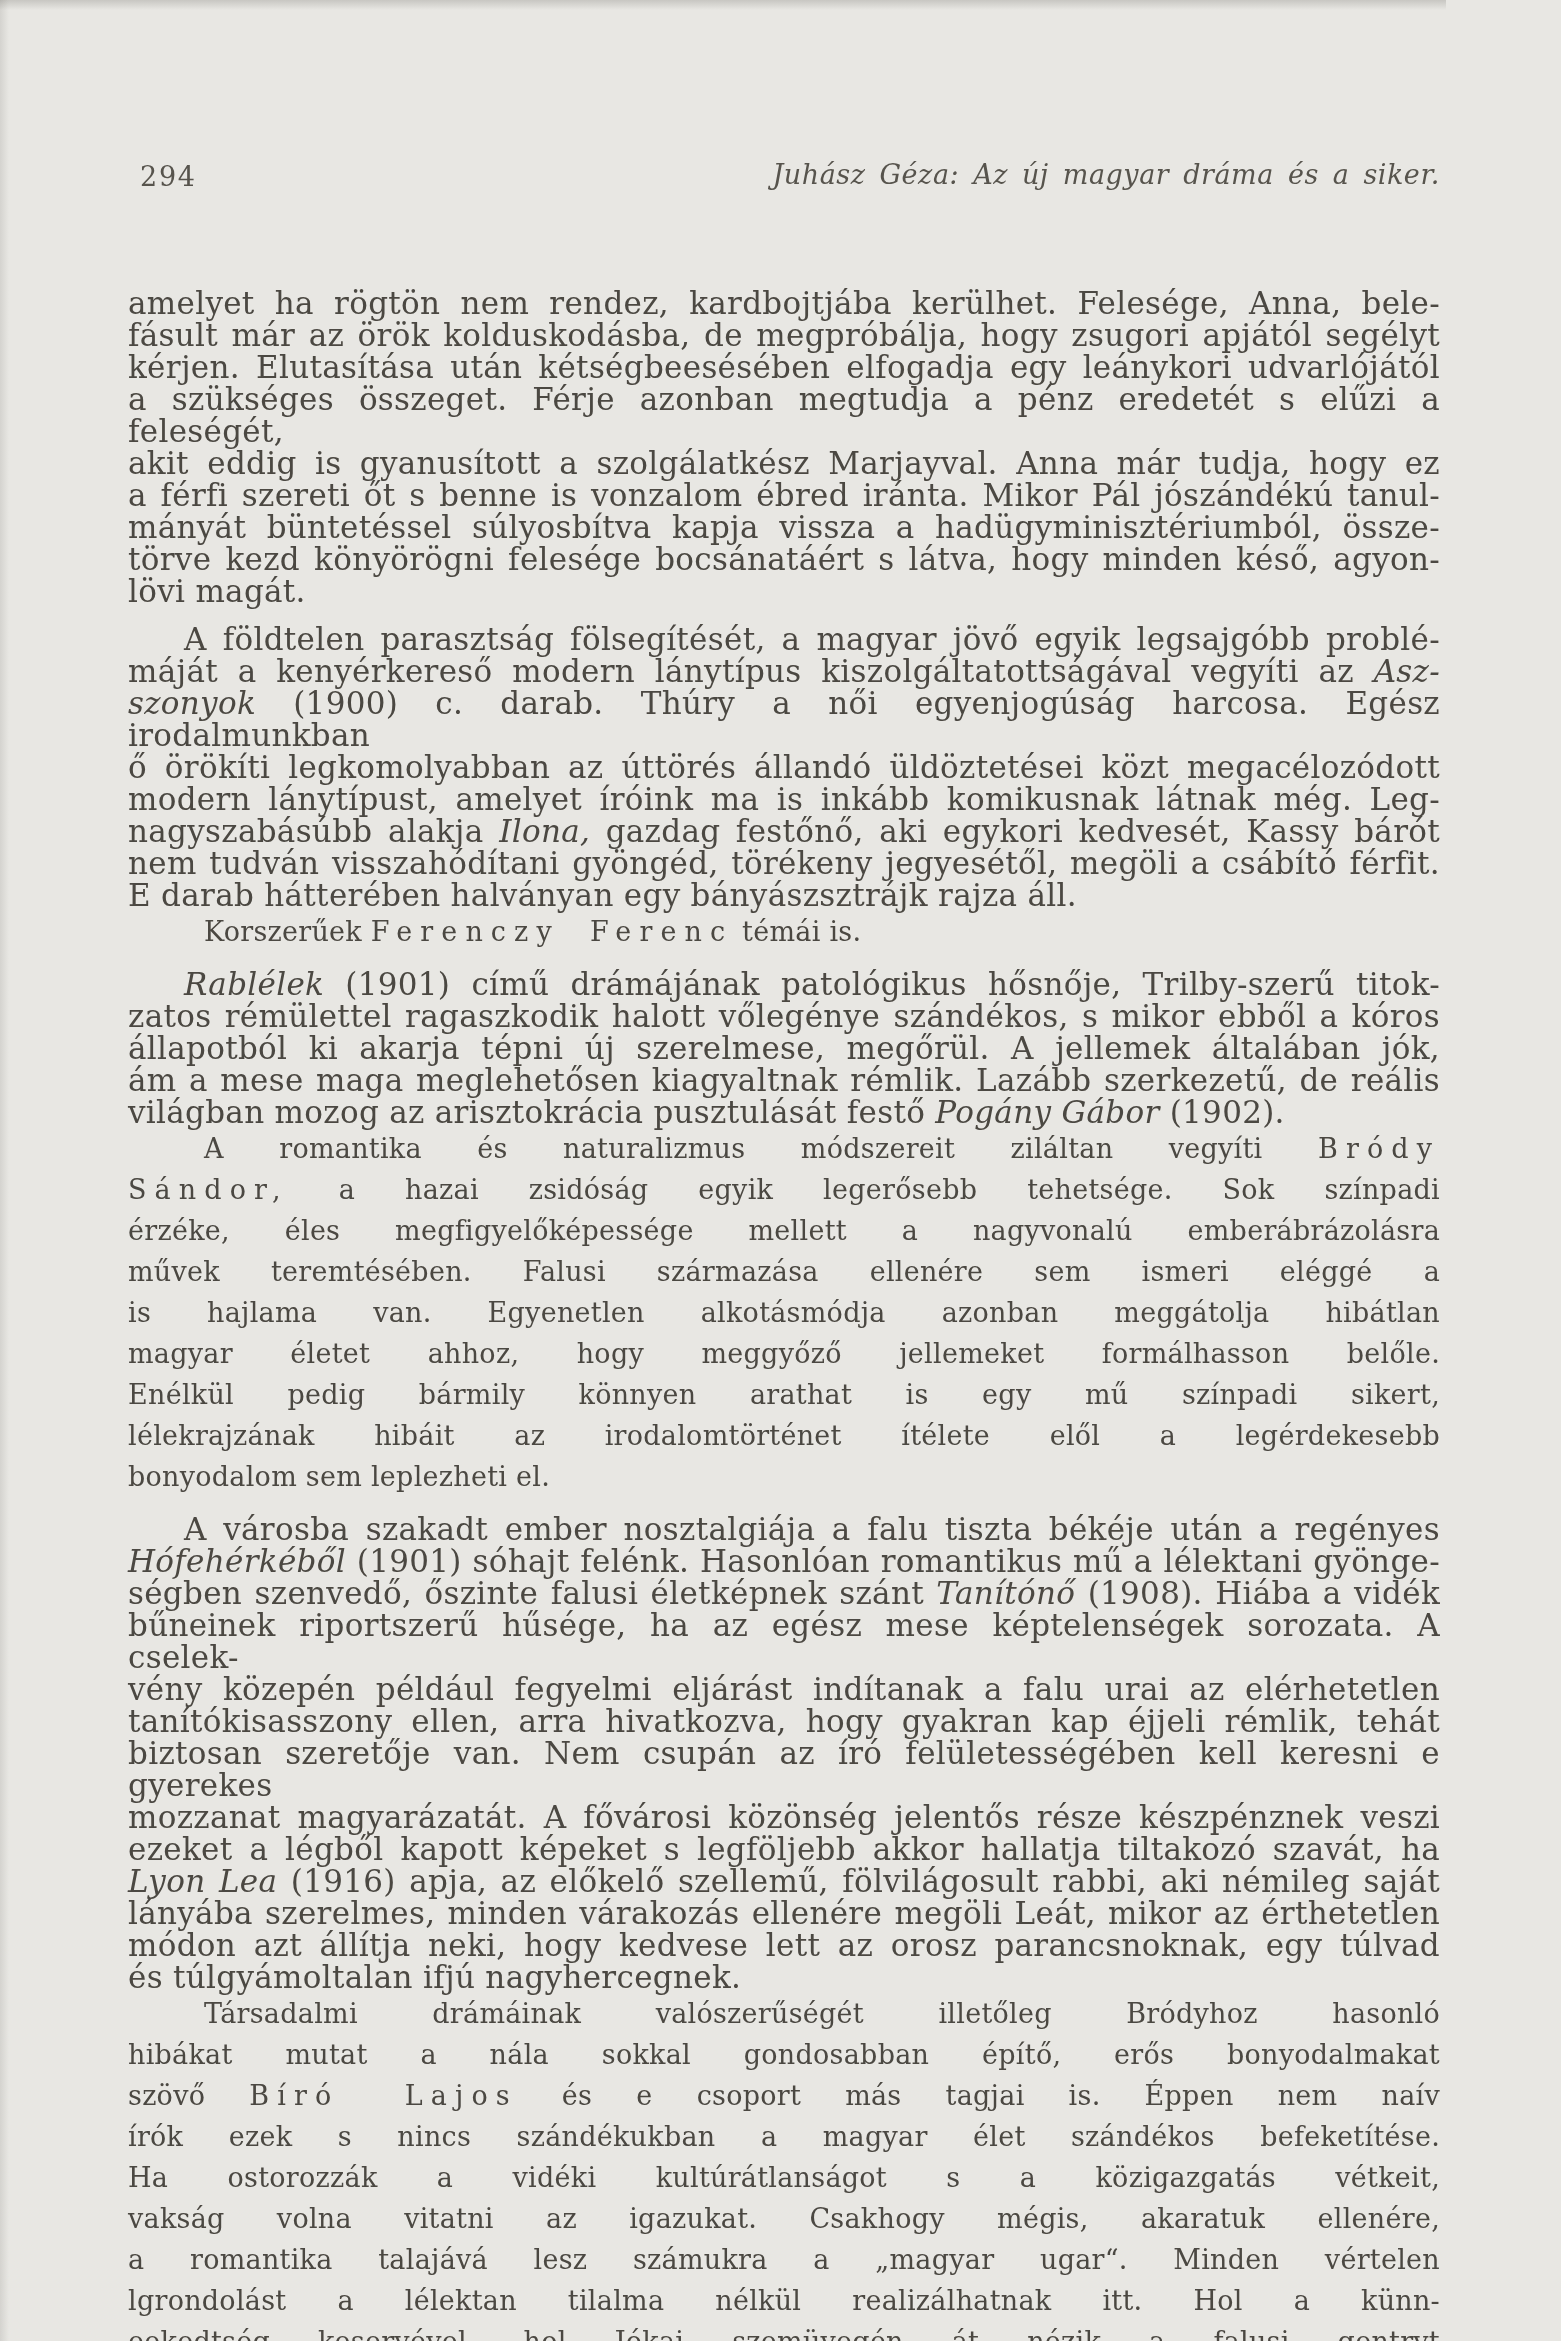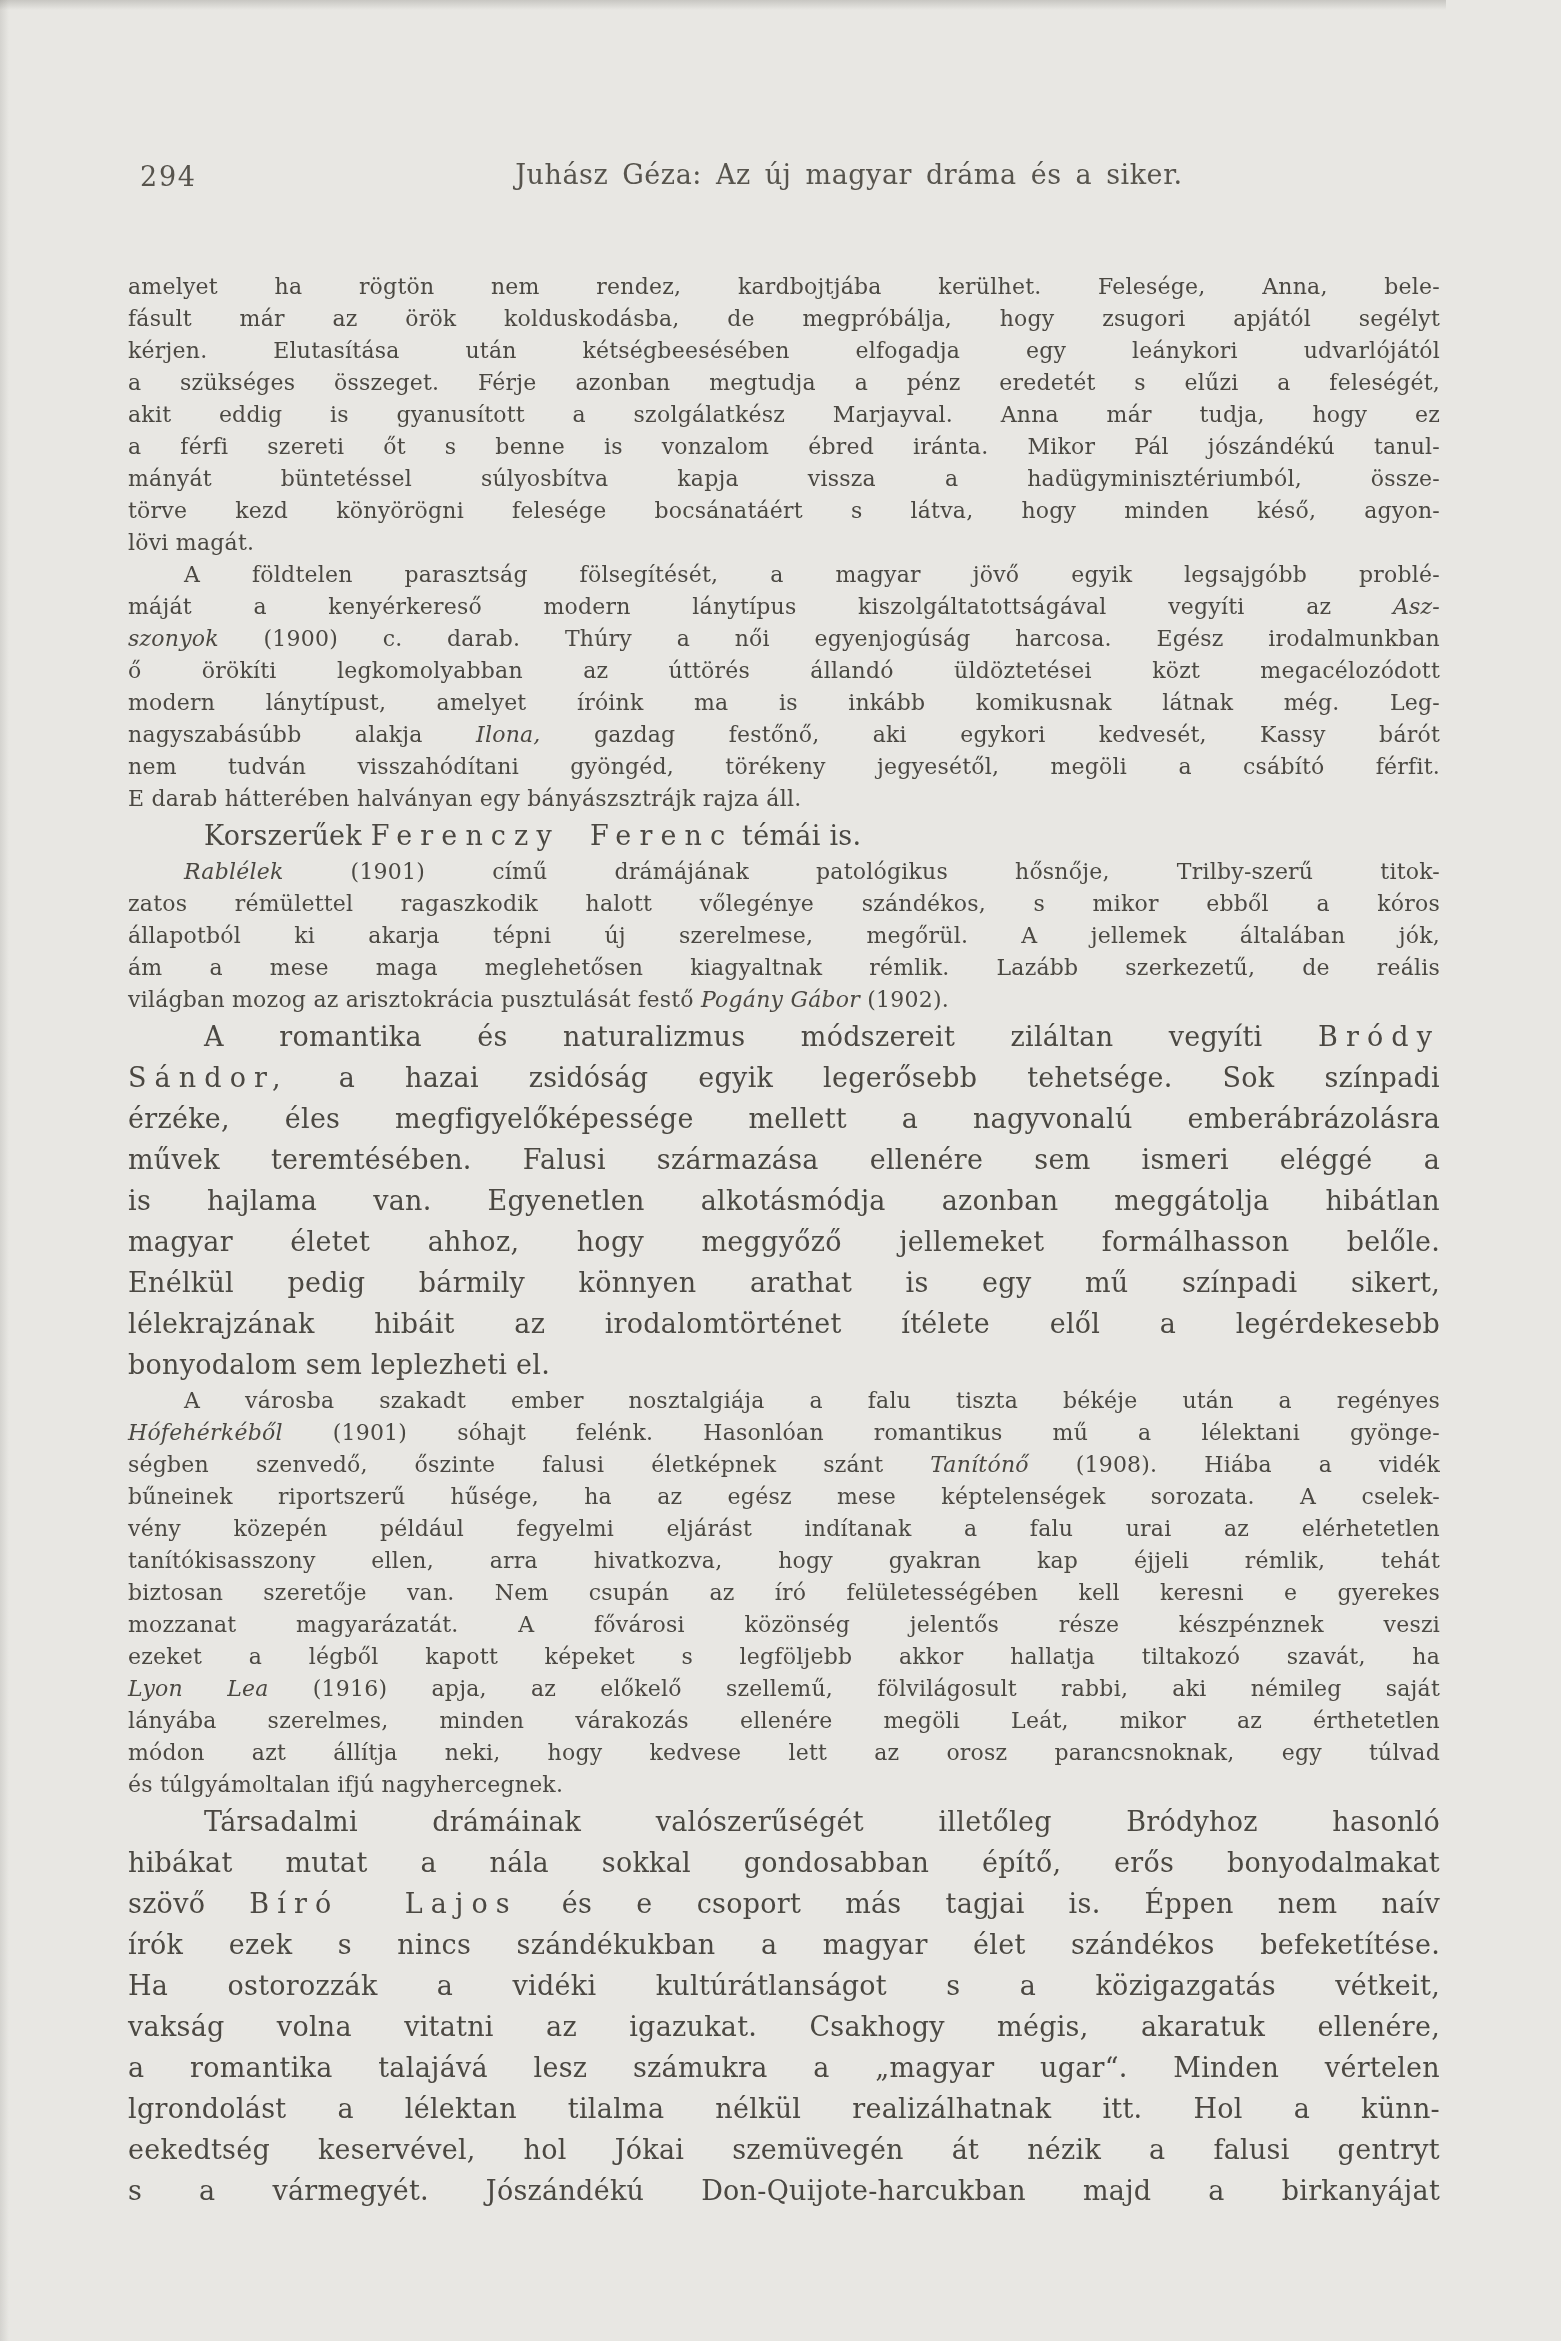--- a/index.html
+++ b/index.html
@@ -30,29 +30,29 @@
   }
   .running-header {
     position: absolute; top: 159px; left: 128px; width: 1312px; height: 40px;
     font-size: 27px; color: var(--ink-light, #57544d);
   }
   .pagenum {
     position: absolute; left: 12px; top: 1.7px; letter-spacing: 1.7px;
   }
   .htitle {
     position: absolute; left: 0; right: 0; top: 0;
-    text-align: center; text-indent: 130px;
+    text-align: right; font-style: italic; text-indent: 130px;
     word-spacing: 0.18em; letter-spacing: 0.02em;
   }
   .text-block {
     position: absolute; top: 271px; left: 128px; width: 1312px;
     color: var(--ink, #4b4842);
   }
   .para { margin: 0; }
-  .para.small { font-size: 22px; line-height: 32px; }
+  .para.small { font-size: 31px; line-height: 32px; margin-top: 16px; }
   .para.large { font-size: 27px; line-height: 41px; }
   .line {
     text-align: justify;
     text-align-last: justify;
     letter-spacing: 0.01em;
   }
   .line.short { text-align-last: left; }
   .para.small .line.indent { padding-left: 56px; }
   .para.large .line.indent { padding-left: 76px; }
   .it { font-style: italic; }

